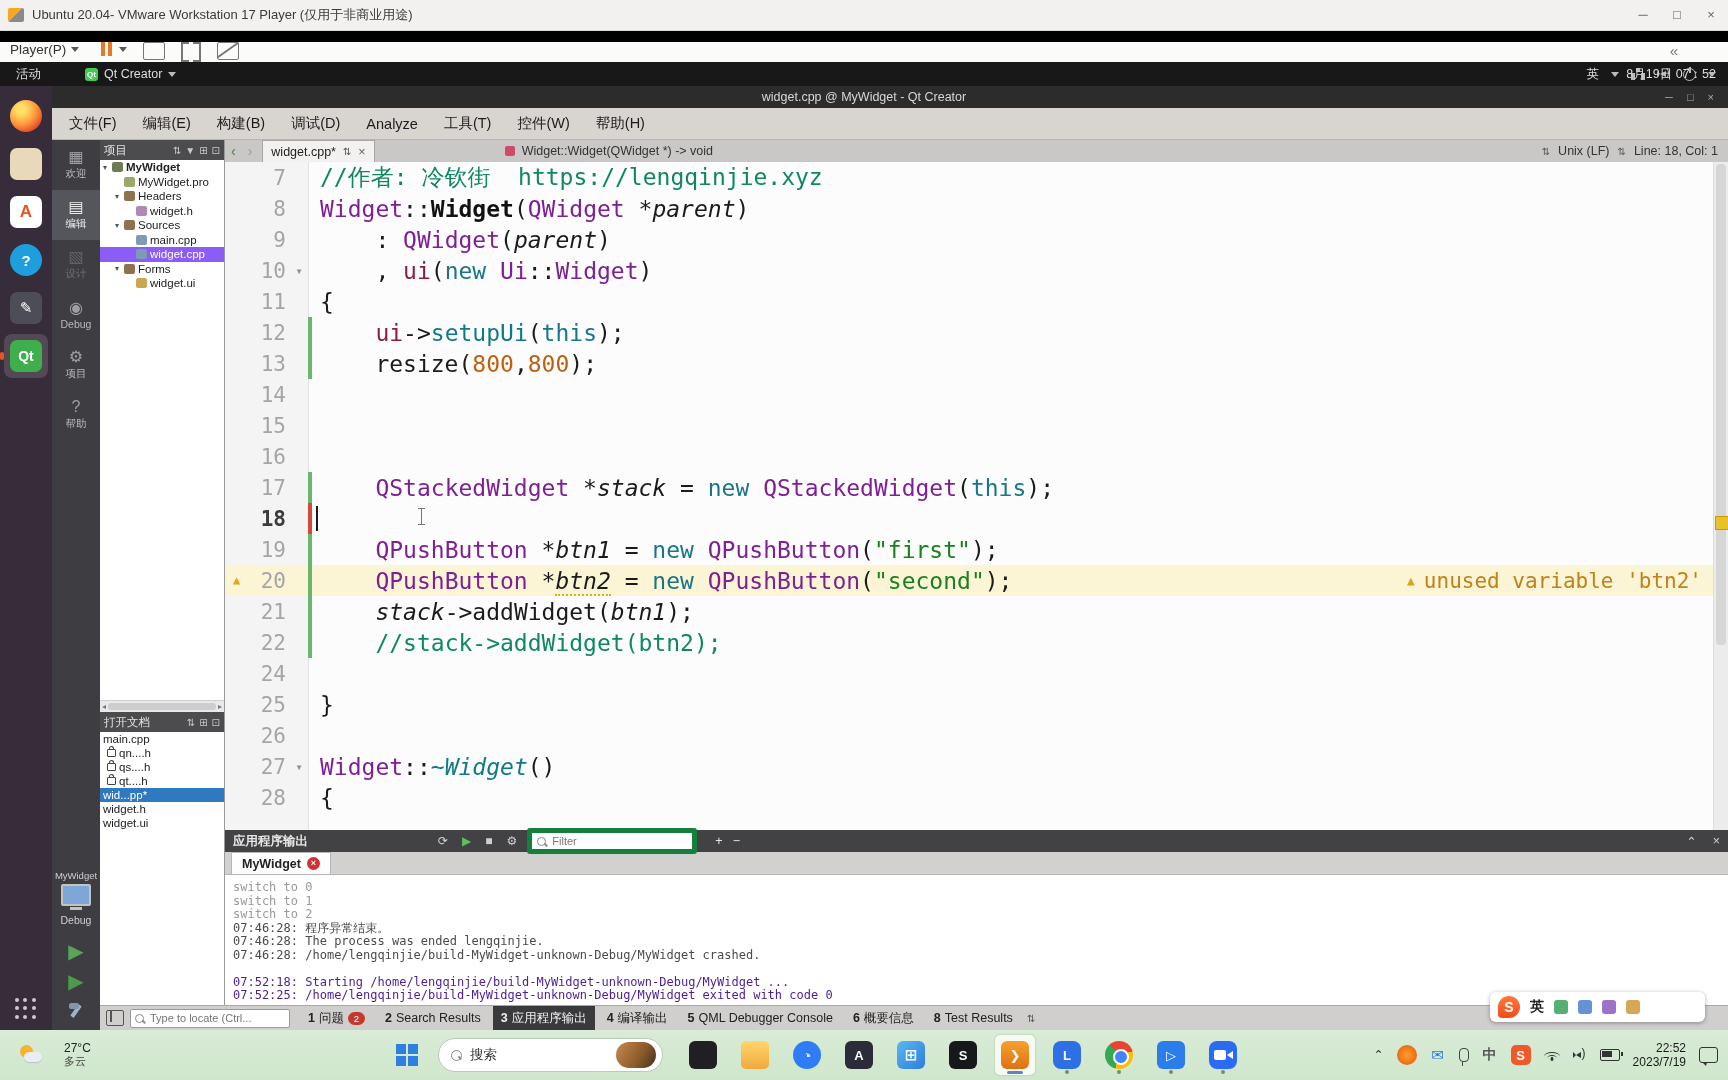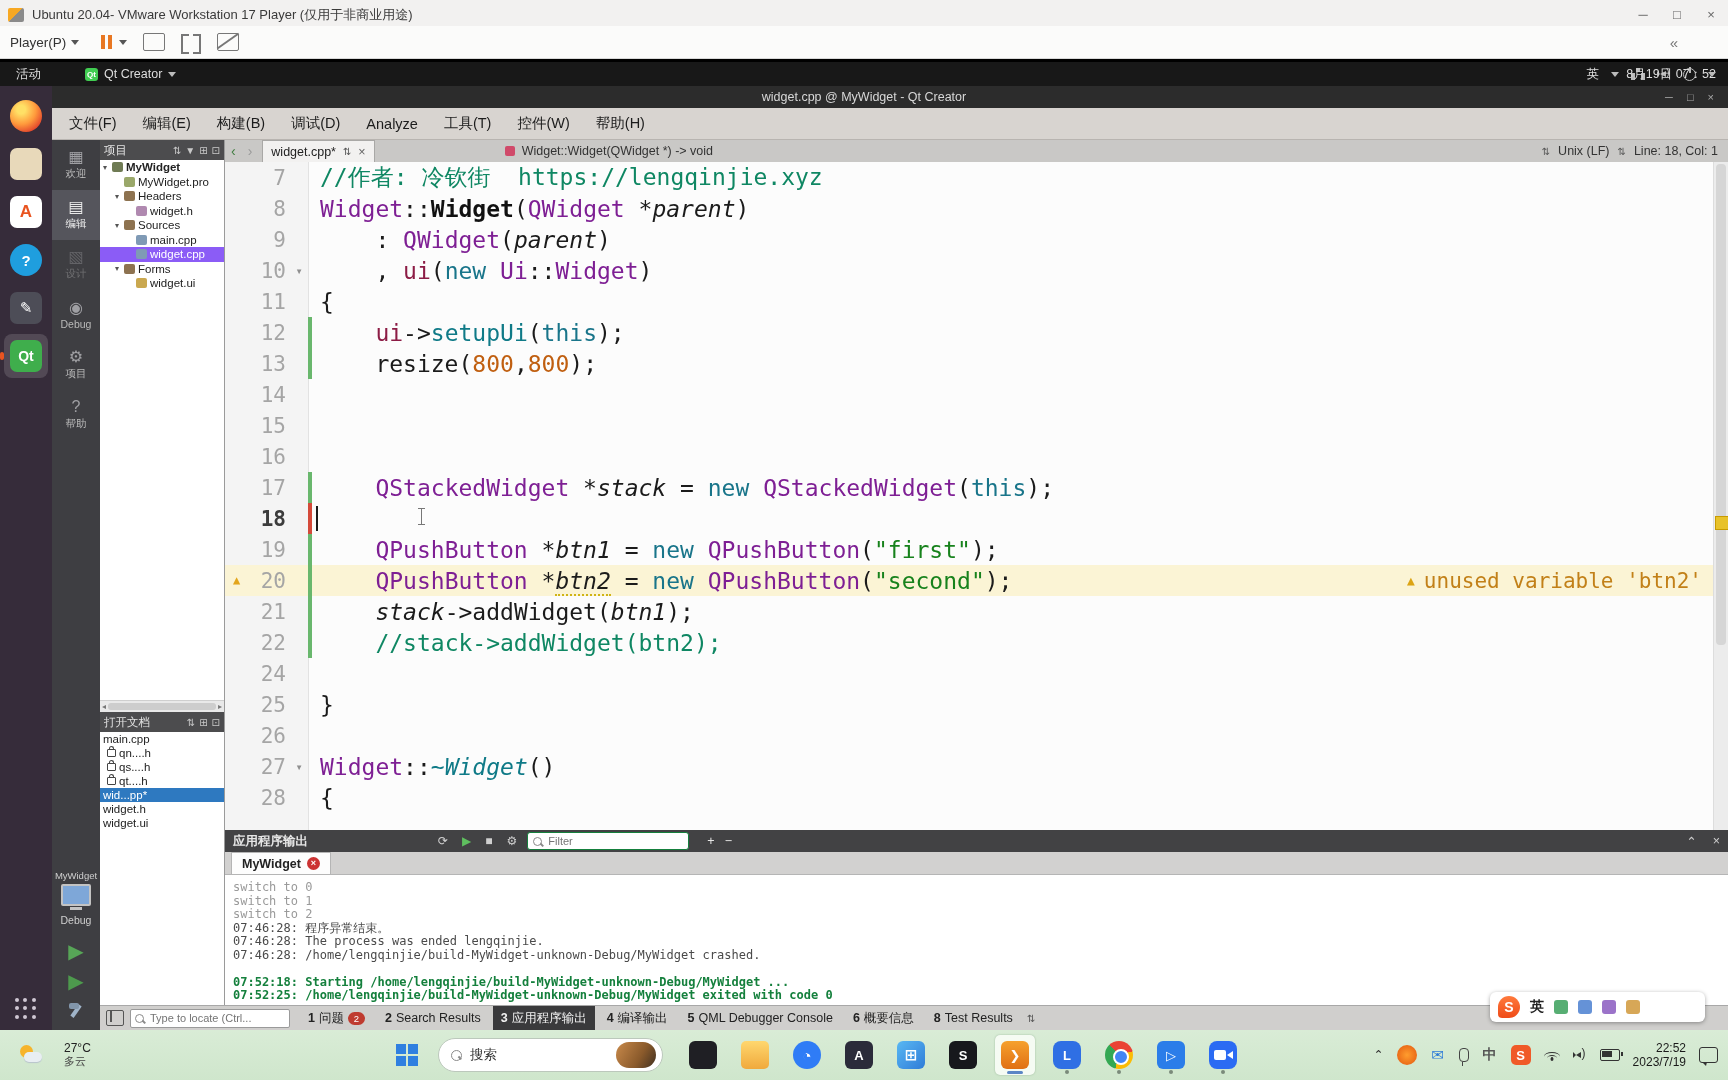--- a/index.html
+++ b/index.html
@@ -4,21 +4,21 @@
 <style>
   html,body{margin:0;padding:0}
   body{width:1728px;height:1080px;position:relative;overflow:hidden;
        font-family:"Liberation Sans","DejaVu Sans",sans-serif;background:#000;color:#222}
   .abs{position:absolute}
   
   #vm-titlebar{left:0;top:0;width:1728px;height:30px;background:#f2f1f0;border-bottom:1px solid #dcdcdc;display:flex;align-items:center}
   #vm-icon{width:16px;height:14px;margin:0 8px 0 8px;background:linear-gradient(135deg,#f7a823 50%,#8a8a8a 50%);border-radius:2px}
   #vm-title{font-size:13px;color:#3a3a3a}
   .winctl{width:34px;text-align:center;color:#666;font-size:13px;line-height:30px}
-  #vm-toolbar{left:0;top:26px;width:1728px;height:32px;background:#fbfbfa;border-bottom:1px solid #d8d8d8;display:flex;align-items:center}
+  #vm-toolbar{left:0;top:42px;width:1728px;height:32px;background:#fbfbfa;border-bottom:1px solid #d8d8d8;display:flex;align-items:flex-start}
   #player-menu{font-size:13.5px;color:#333;margin-left:10px;display:flex;align-items:center;gap:5px}
   .tiny-caret{width:0;height:0;border-left:4px solid transparent;border-right:4px solid transparent;border-top:5px solid #555}
   #pause-btn{display:flex;align-items:center;gap:3px;margin-left:22px}
   .pbar{width:4px;height:14px;background:#e87722}
   .vm-tool-ico{width:20px;height:16px;margin-left:16px;border:1.5px solid #777;border-radius:2px;position:relative}
   .vm-tool-ico.slash:after{content:"";position:absolute;left:-3px;top:6px;width:26px;height:2px;background:#777;transform:rotate(-35deg)}
   .vm-tool-ico.bracket{border:none}
   .vm-tool-ico.bracket:before{content:"";position:absolute;left:0;top:0;width:6px;height:16px;border:2px solid #777;border-right:none}
   .vm-tool-ico.bracket:after{content:"";position:absolute;right:0;top:0;width:6px;height:16px;border:2px solid #777;border-left:none}
   #vm-collapse{margin-left:auto;margin-right:50px;color:#777;font-size:15px}
@@ -121,30 +121,30 @@
   #ibeam:before,#ibeam:after{content:"";position:absolute;left:-3px;width:7px;height:1px;background:#777}
   #ibeam:before{top:0}#ibeam:after{bottom:0}
   #escroll{position:absolute;right:0;top:0;width:14px;height:668px;background:#ececec;border-left:1px solid #ddd}
   #escroll .thumb{position:absolute;left:2px;top:2px;width:10px;height:72%;background:#d6d6d6;border-radius:4px}
   #escroll .mark{position:absolute;left:1px;top:53%;width:12px;height:12px;background:#e8c22a;border:1px solid #c89b00}
   
   #outpanel{left:225px;top:830px;width:1503px;height:175px;background:#fff}
   #outhead{height:22px;background:#424244;display:flex;align-items:center;color:#e6e6e6;font-size:12.5px;padding:0 8px;gap:10px}
   #outhead .oicons{display:flex;gap:14px;margin-left:120px;font-size:12px;color:#cfcfcf;align-items:center}
   #outhead .oicons .play{color:#5fbf5f}
-  #filterbox{width:150px;height:16px;background:#fff;border-radius:3px;border:1px solid #15803d;display:flex;align-items:center;padding:0 5px;gap:4px}
+  #filterbox{width:150px;height:16px;background:#fff;border-radius:3px;border:5px solid #15803d;display:flex;align-items:center;padding:0 5px;gap:4px}
   #filterbox input{border:none;outline:none;width:120px;font-size:11px;background:transparent}
   .sglyph{width:7px;height:7px;border:1.5px solid #8a8a8a;border-radius:50%;position:relative;flex:none}
   .sglyph:after{content:"";position:absolute;left:6px;top:6px;width:4px;height:1.5px;background:#8a8a8a;transform:rotate(45deg)}
   #outhead .right{margin-left:auto;display:flex;gap:16px;color:#cfcfcf}
   #outtabs{height:22px;background:#d2d1d0;border-bottom:1px solid #b5b5b5;display:flex;align-items:flex-end}
   #outtab{height:21px;background:#fdfdfd;border:1px solid #b5b5b5;border-bottom:none;margin-left:6px;display:flex;align-items:center;gap:6px;padding:0 10px;font-size:12.5px;font-weight:bold;color:#222}
   .redx{width:13px;height:13px;background:#cc3333;border-radius:50%;color:#fff;font-size:9px;line-height:13px;text-align:center;font-weight:bold}
   #outbody{padding:6px 0 0 8px;font-family:"DejaVu Sans Mono","Liberation Mono",monospace;font-size:12px;line-height:13.5px}
-  .ol-dim{color:#9a9a9a}.ol-std{color:#4a4a4a}.ol-run{color:#15803d;font-weight:bold}.ol-blank{height:13.5px}
+  .ol-dim{color:#9a9a9a}.ol-std{color:#4a4a4a}.ol-run{color:#4c1d95;font-weight:normal}.ol-blank{height:13.5px}
   
   #statusbar{left:100px;top:1005px;width:1628px;height:25px;background:#d0cfcd;border-top:1px solid #a8a8a8;display:flex;align-items:center;font-size:12.5px;box-sizing:border-box}
   #sb-toggle{width:16px;height:14px;border:1.5px solid #555;margin:0 6px;border-radius:2px;position:relative}
   #sb-toggle:after{content:"";position:absolute;left:3px;top:0;width:1.5px;height:11px;background:#555}
   #locator{width:150px;height:17px;background:#fff;border:1px solid #9a9a9a;border-radius:2px;display:flex;align-items:center;gap:4px;padding:0 4px}
   #locator input{border:none;outline:none;width:120px;font-size:11px;background:transparent}
   #sbchips{display:flex;align-items:center;gap:4px;margin-left:10px;height:100%}
   .chip{display:flex;align-items:center;gap:4px;padding:0 8px;height:100%;color:#222}
   .chip.active{background:#3a3a3c;color:#f2f2f2}
   .chip .num{font-weight:bold}

